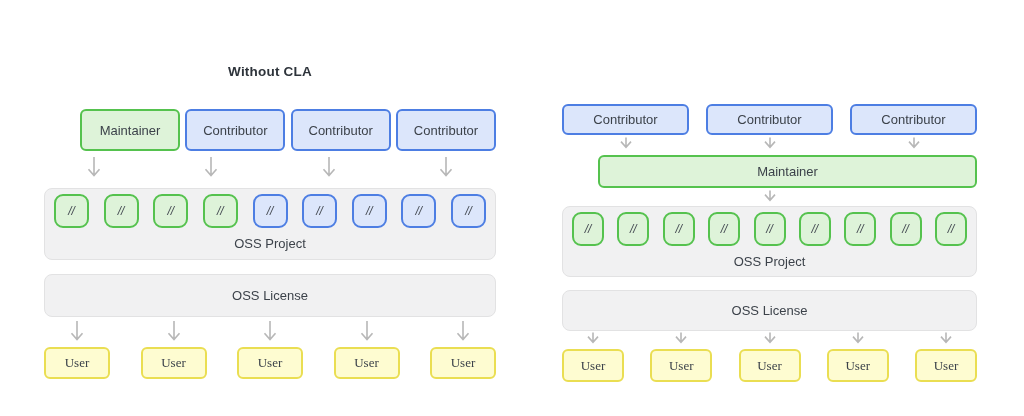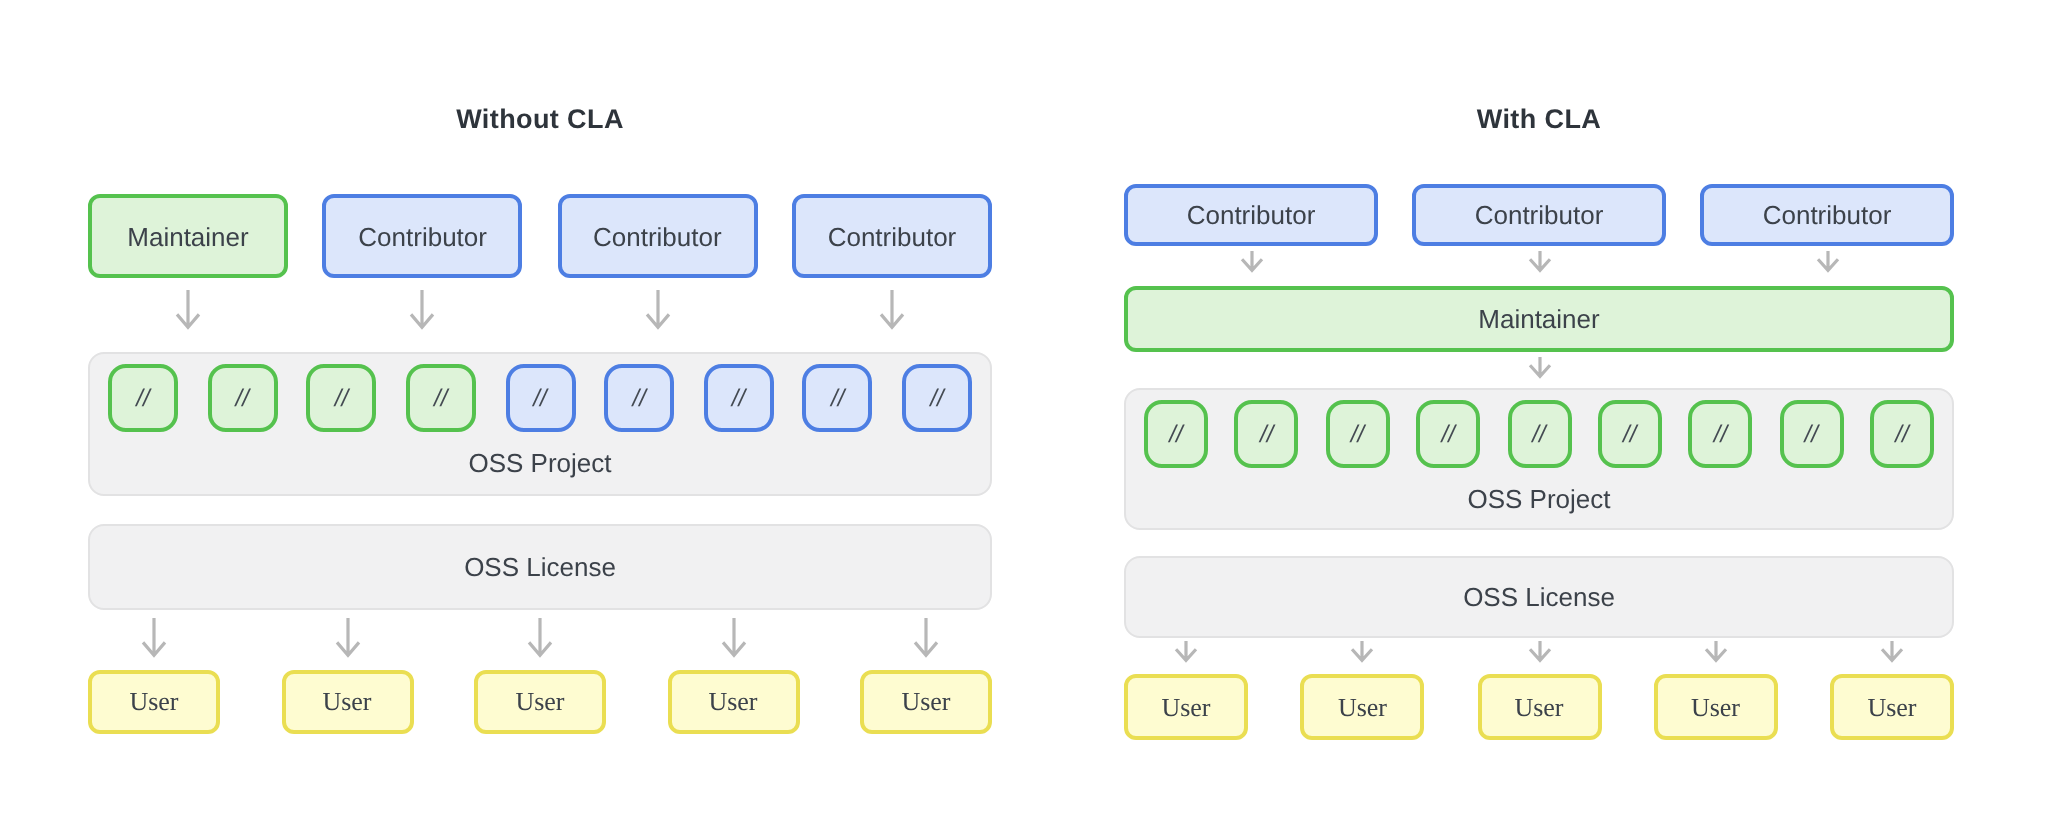--- a/index.html
+++ b/index.html
@@ -4,21 +4,21 @@
 <style>
   html, body { margin: 0; padding: 0; }
   body {
     width: 1024px; height: 416px;
     background: #ffffff;
     font-family: "Liberation Sans", "DejaVu Sans", sans-serif;
     color: var(--text, #3c424a);
     overflow: hidden;
     position: relative;
   }
-  .canvas { position: absolute; top: 4px; left: 0; width: 1024px; height: 336px; }
+  .canvas { position: absolute; top: 16px; left: 0; width: 1024px; height: 336px; }
 
   .panel { position: absolute; top: 0; height: 416px; }
   .panel-left  { left: 44px;  width: 452px; }
   .panel-right { left: 562px; width: 415px; }
 
   .row { position: absolute; left: 0; right: 0; display: flex; justify-content: space-between; align-items: flex-start; }
 
   .row-title { justify-content: center; }
   .title {
     margin: 0; font-size: 13.5px; font-weight: 700;
@@ -26,21 +26,21 @@
   }
 
   
   .box {
     box-sizing: border-box;
     border-radius: 6px;
     display: flex; align-items: center; justify-content: center;
     font-size: 13px; color: var(--text, #3c424a);
     background: #fff;
   }
-  .box.green  { background: var(--green-fill, #def3d9);  border: 2px solid var(--green-border, #55c24e); }
+  .box.green  { background: var(--green-fill, #def3d9);  border: 2px solid var(--green-border, #55c24e); margin-left: 36px; }
   .box.blue   { background: var(--blue-fill, #dce6fb);   border: 2px solid var(--blue-border, #4d7ee3); }
   .box.yellow { background: var(--yellow-fill, #fefcd1); border: 2px solid var(--yellow-border, #eade52); font-family: Liberation Serif, serif; }
 
   
   .panel-left .row-title    { top: 48px; }
   .panel-left .row-actors   { top: 93px;  height: 42px; }
   .panel-left .row-actors .box { width: 100px; height: 42px; }
   .panel-left .row-arrows-1 { top: 140px; height: 27px; }
   .panel-left .row-arrows-1 .acell { width: 100px; }
   .panel-left .proj         { top: 172px; height: 72px; }
@@ -186,23 +186,20 @@
     <div class="row row-users">
         <div class="box yellow">User</div>
         <div class="box yellow">User</div>
         <div class="box yellow">User</div>
         <div class="box yellow">User</div>
         <div class="box yellow">User</div>
       </div>
   </section>
 
   <section class="panel panel-right">
-    <div class="row row-title">
-      <h2 class="title">With CLA</h2>
-    </div>
     <div class="row row-actors">
         <div class="box blue">Contributor</div>
         <div class="box blue">Contributor</div>
         <div class="box blue">Contributor</div>
       </div>
     <div class="row row-arrows-1">
         <div class="acell">
           <svg class="arrow" width="16" height="15" viewBox="0 0 16 15">
             <path d="M8 0.5 V 9.5 M3 4.6 L8 10.2 L13 4.6"></path>
           </svg>

